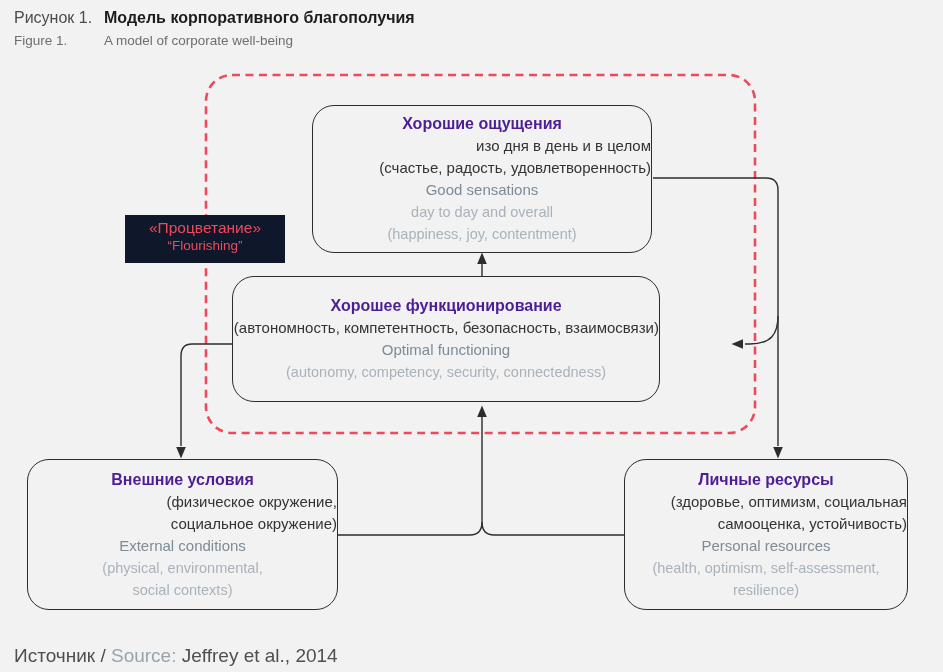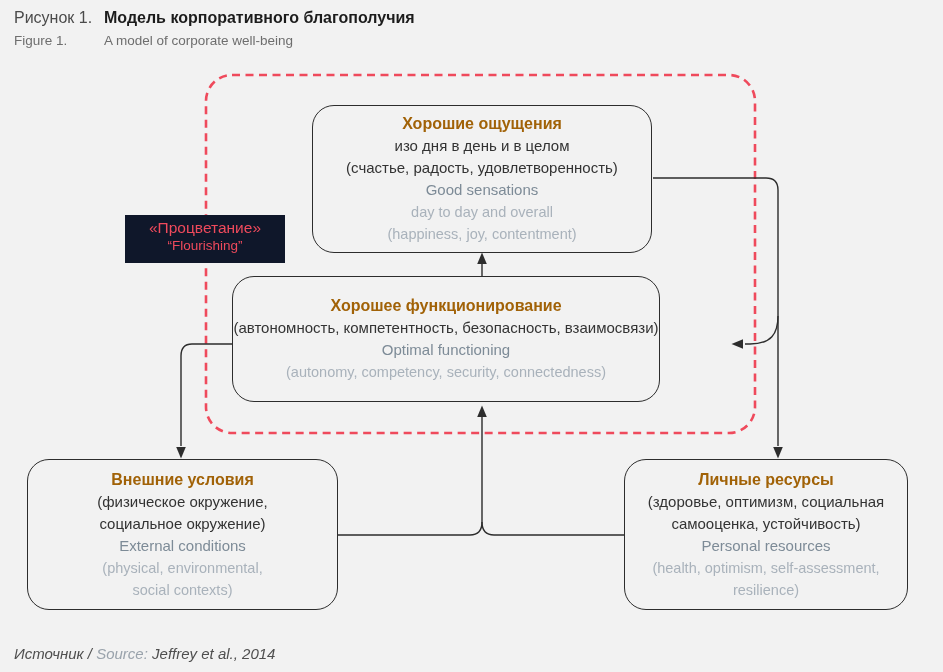--- a/index.html
+++ b/index.html
@@ -20,38 +20,38 @@
   svg.wires { position: absolute; left: 0; top: 0; z-index: 1; }
   
   .node {
     position: absolute; z-index: 2;
     background: #f2f2f2;
     border: 1.5px solid #2d2d2d;
     border-radius: 22px;
     display: flex; flex-direction: column; justify-content: center;
     text-align: center; white-space: nowrap;
   }
-  .node .ru-title { font-size: 16px; font-weight: 700; color: #a16207; line-height: 22px; }
-  .node .ru-line  { font-size: 15px; color: #333333; line-height: 22px; }
+  .node .ru-title { font-size: 16px; font-weight: 700; color: #4c1d95; line-height: 22px; }
+  .node .ru-line  { font-size: 15px; color: #333333; line-height: 22px; text-align: right; }
   .node .en-title { font-size: 15px; color: #7d8b97; line-height: 22px; }
   .node .en-line  { font-size: 14.5px; color: #a9b2bb; line-height: 22px; }
   #node-good-sensations    { left: 312px; top: 105px; width: 340px; height: 148px; }
   #node-optimal-functioning{ left: 232px; top: 276px; width: 428px; height: 126px; }
   #node-external-conditions{ left: 27px;  top: 459px; width: 311px; height: 151px; }
   #node-personal-resources { left: 624px; top: 459px; width: 284px; height: 151px; }
   
   .flourishing {
     position: absolute; z-index: 3;
     left: 125px; top: 215px; width: 160px; height: 48px;
     background: #0f172a; text-align: center; padding-top: 3px;
   }
   .flourishing .ru { font-size: 15.5px; color: #ef4a5c; line-height: 19px; }
   .flourishing .en { font-size: 13.5px; color: #ef4a5c; line-height: 18px; }
   
-  .source { position: absolute; left: 14px; top: 645px; font-size: 15px; font-style: italic; white-space: nowrap; text-align: center; }
+  .source { position: absolute; left: 14px; top: 645px; font-size: 19px; white-space: nowrap; text-align: center; }
   .source .dark  { color: #4f4f4f; }
   .source .light { color: #9aa3ac; }
 </style>
 </head>
 <body>
 
 <div class="title-line1">
   <span class="prefix">Рисунок 1.</span><span class="main">Модель корпоративного благополучия</span>
 </div>
 <div class="title-line2">

